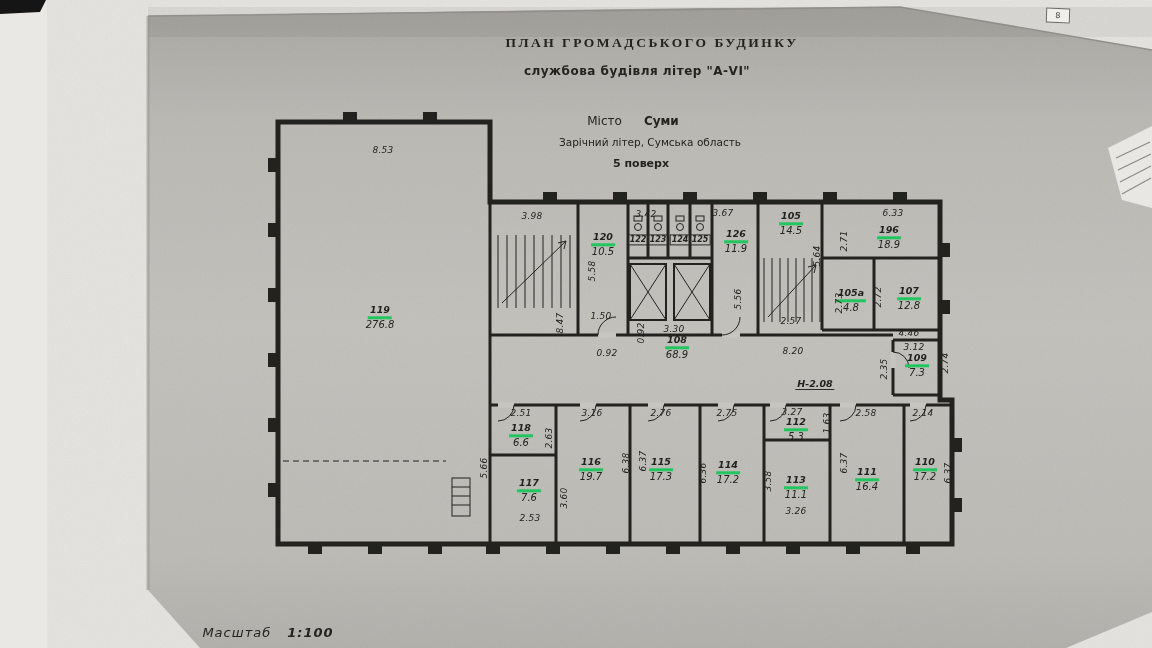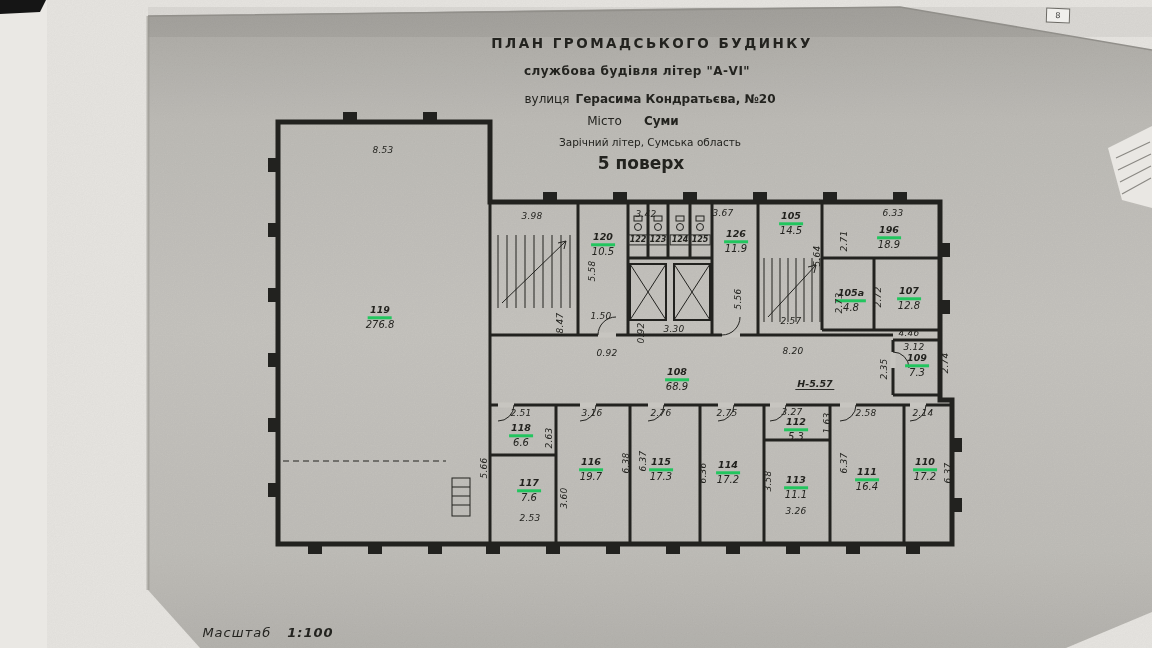--- a/index.html
+++ b/index.html
@@ -5,26 +5,26 @@
   html,body{margin:0;padding:0;background:#e9e7e3;font-family:"DejaVu Sans","Liberation Sans",sans-serif;}
   .stage{position:relative;width:1152px;height:648px;overflow:hidden;}
   svg.base{position:absolute;left:0;top:0;}
   .lbl{position:absolute;transform:translate(-50%,-50%);white-space:nowrap;color:#23231f;}
   .dim{font-size:9px;font-style:italic;letter-spacing:.2px;}
   .dim.v{transform:translate(-50%,-50%) rotate(-90deg);}
   .room{display:flex;flex-direction:column;align-items:center;line-height:1.15;font-style:italic;}
   .rn{font-size:9.5px;font-weight:bold;border-bottom:3px solid #22c55e;padding:0 2px;}
   .ra{font-size:10px;}
   .room.sm .rn{font-size:8px;border:1px solid #2a2a27;border-bottom:1px solid #2a2a27;padding:0 1px;}
-  .t1{font-size:13.5px;font-weight:bold;letter-spacing:2.5px;}
+  .t1{font-size:13.5px;font-weight:bold;letter-spacing:2.5px;font-family:Liberation Serif, serif;}
   .t2{font-size:12px;font-weight:bold;letter-spacing:.5px;}
   .t3,.t4{font-size:12px;}
   .t3 b{margin-left:6px;} .t4 b{margin-left:22px;}
   .t5{font-size:10.5px;}
-  .t6{font-size:17px;font-weight:bold;}
+  .t6{font-size:11px;font-weight:bold;}
   .scale{font-size:13px;font-style:italic;letter-spacing:1px;}
   .scale b{margin-left:16px;}
   .lvl{font-size:9.5px;font-weight:bold;font-style:italic;border-bottom:1px solid #2a2a27;padding:0 2px;}
   .pagenum{position:absolute;left:1046px;top:8px;width:22px;height:13px;border:1px solid #6b6964;background:#f0efec;font-size:8px;display:flex;align-items:center;justify-content:center;transform:rotate(2deg);color:#3a3a38;}
 </style>
 </head>
 <body>
 
 <div class="stage">
 
@@ -162,27 +162,26 @@
     <rect x="906" y="544" width="14" height="10"></rect>
     <rect x="940" y="243" width="10" height="14"></rect>
         <rect x="940" y="300" width="10" height="14"></rect>
     <rect x="952" y="438" width="10" height="14"></rect>
         <rect x="952" y="498" width="10" height="14"></rect>
   </g>
 </svg>
 
 <div class="lbl t1" style="left:652px;top:43px">ПЛАН  ГРОМАДСЬКОГО  БУДИНКУ</div>
 <div class="lbl t2" style="left:637px;top:71px">службова будівля літер "А-VI"</div>
-<div class="lbl t3" style="left:650px;top:99px"><span>вулиця</span><b>Герасима Кондратьєва, №20</b></div>
 <div class="lbl t4" style="left:633px;top:121px"><span>Місто</span><b>Суми</b></div>
 <div class="lbl t5" style="left:650px;top:142px">Зарічний літер, Сумська область</div>
 <div class="lbl t6" style="left:641px;top:163px">5 поверх</div>
 <div class="lbl scale" style="left:268px;top:632px"><span>Масштаб</span><b>1:100</b></div>
 <div class="pagenum">8</div>
-<div class="lbl lvl" style="left:815px;top:384px">Н-5.57</div>
+<div class="lbl lvl" style="left:815px;top:384px">Н-2.08</div>
 
 <div class="lbl room" style="left:380px;top:318px">
       <span class="rn">119</span>
       <span class="ra">276.8</span>
     </div>
 <div class="lbl room" style="left:603px;top:245px">
       <span class="rn">120</span>
       <span class="ra">10.5</span>
     </div>
 <div class="lbl room sm" style="left:638px;top:240px">
@@ -210,21 +209,21 @@
       <span class="ra">18.9</span>
     </div>
 <div class="lbl room" style="left:851px;top:301px">
       <span class="rn">105а</span>
       <span class="ra">4.8</span>
     </div>
 <div class="lbl room" style="left:909px;top:299px">
       <span class="rn">107</span>
       <span class="ra">12.8</span>
     </div>
-<div class="lbl room" style="left:677px;top:380px">
+<div class="lbl room" style="left:677px;top:348px">
       <span class="rn">108</span>
       <span class="ra">68.9</span>
     </div>
 <div class="lbl room" style="left:917px;top:366px">
       <span class="rn">109</span>
       <span class="ra">7.3</span>
     </div>
 <div class="lbl room" style="left:521px;top:436px">
       <span class="rn">118</span>
       <span class="ra">6.6</span>

